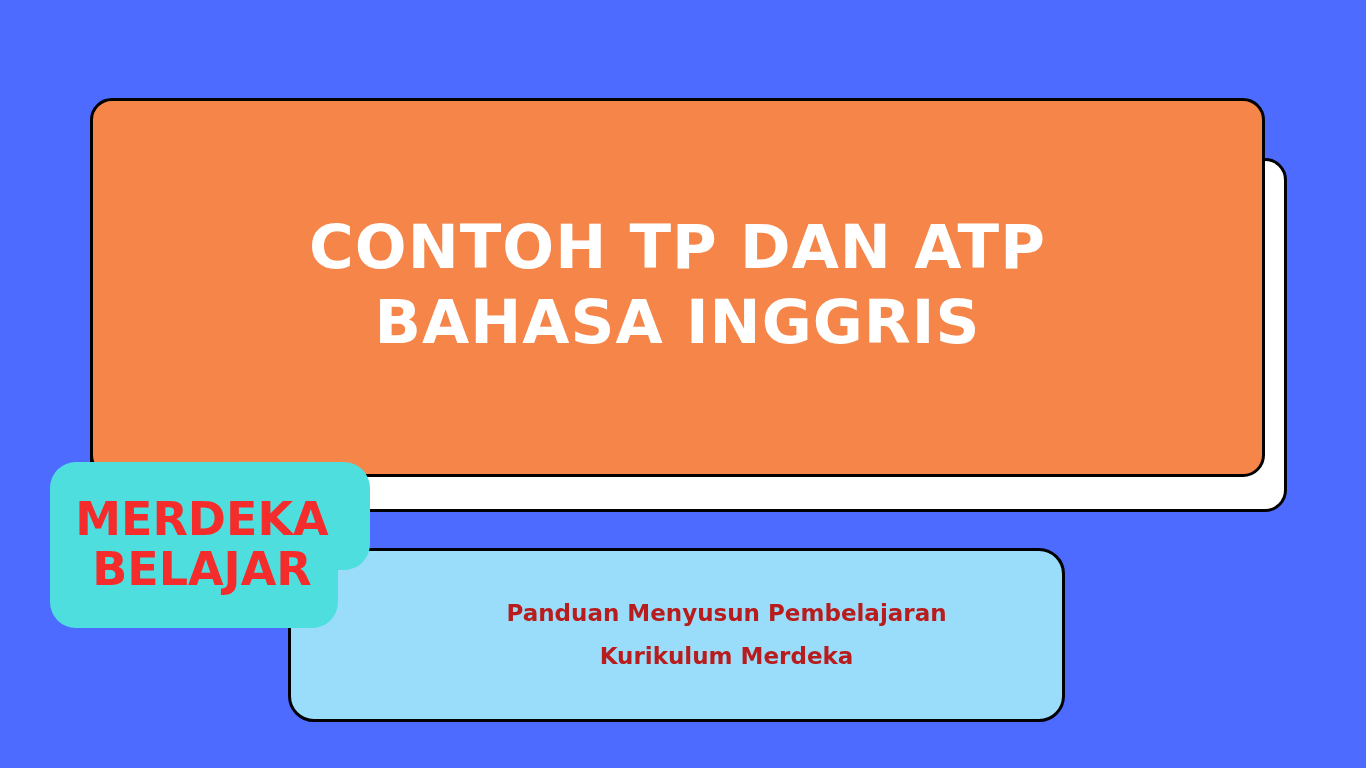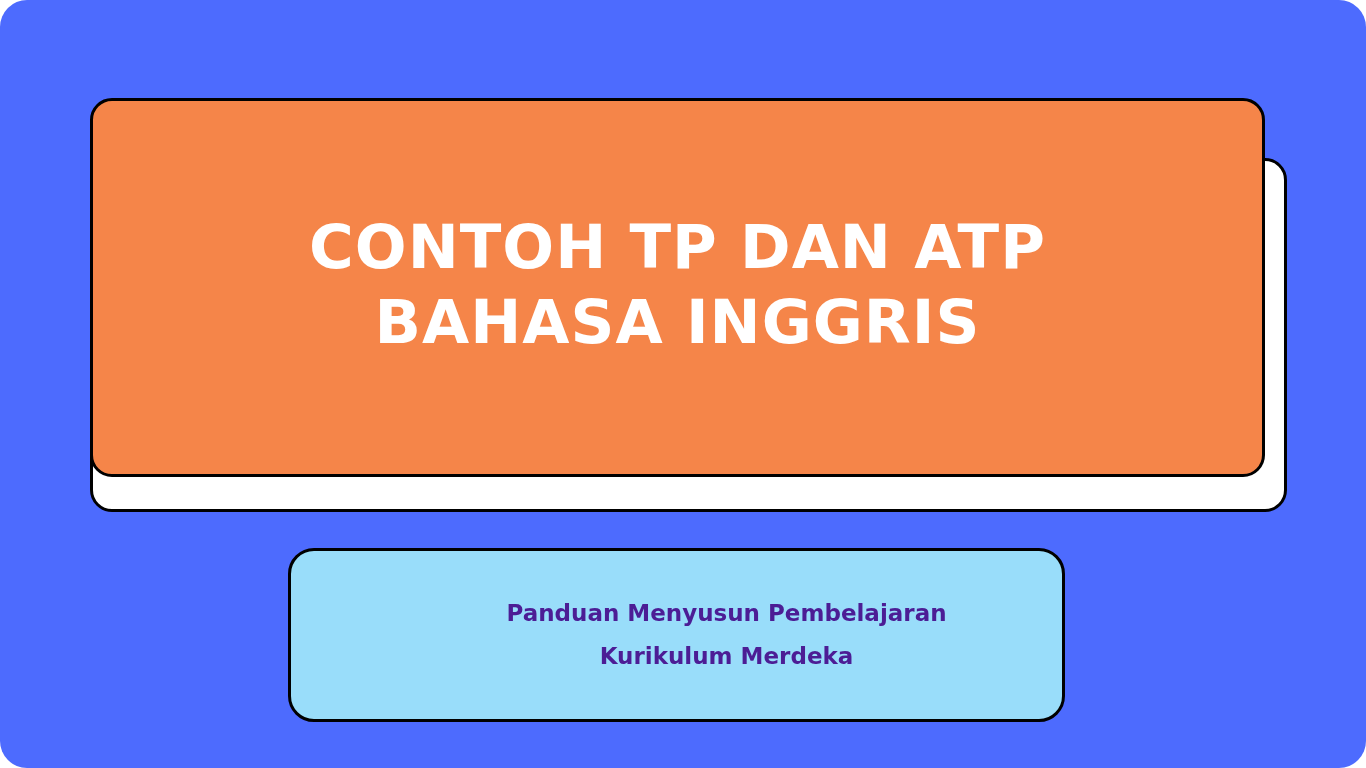--- a/index.html
+++ b/index.html
@@ -12,21 +12,20 @@
     overflow: hidden;
     font-family: "DejaVu Sans", "Liberation Sans", sans-serif;
   }
 
   #poster {
     position: relative;
     width: 1366px;
     height: 768px;
     background: #4d6bfe;
     overflow: hidden;
-    border-radius: 27px;
   }
 
   
   .shadow-card {
     position: absolute;
     left: 90px;
     top: 158px;
     width: 1197px;
     height: 354px;
     background: #ffffff;
@@ -79,21 +78,21 @@
     border: 3px solid #000000;
     border-radius: 26px;
     box-sizing: border-box;
     z-index: 3;
     display: flex;
     flex-direction: column;
     align-items: center;
     justify-content: center;
   }
   .subtitle-line {
-    color: #4c1d95;
+    color: #b91c1c;
     font-family: "DejaVu Sans", "Liberation Sans", sans-serif;
     font-weight: bold;
     font-size: 23px;
     line-height: 1.85;
     text-align: center;
     white-space: nowrap;
     padding-left: 100px;
   }
 
   
@@ -151,14 +150,22 @@
   <div class="title-card">
     <div class="title-line title-line-1">CONTOH TP DAN ATP</div>
     <div class="title-line title-line-2">BAHASA INGGRIS</div>
   </div>
 
   <div class="subtitle-card">
     <div class="subtitle-line">Panduan Menyusun Pembelajaran</div>
     <div class="subtitle-line">Kurikulum Merdeka</div>
   </div>
 
+  <div class="badge">
+    <div class="badge-upper"></div>
+    <div class="badge-lower"></div>
+    <div class="badge-text-wrap">
+      <div class="badge-line">MERDEKA</div>
+      <div class="badge-line">BELAJAR</div>
+    </div>
+  </div>
 
 </div>
 
 </body></html>

